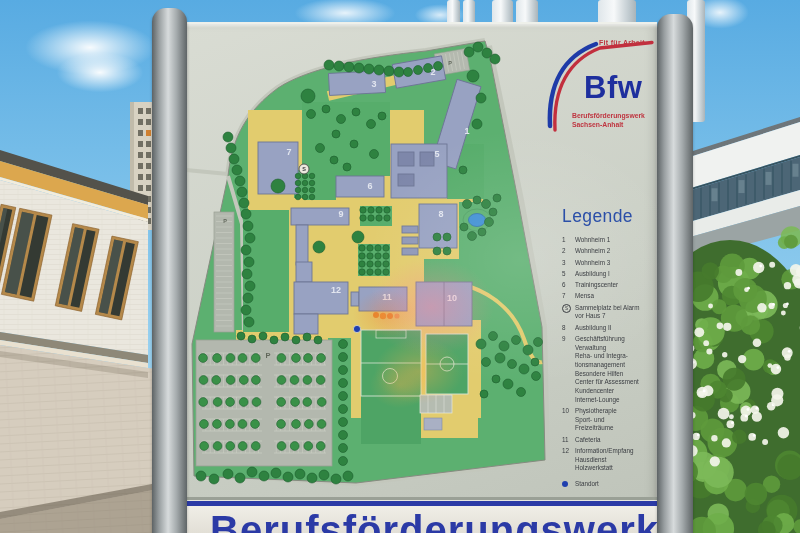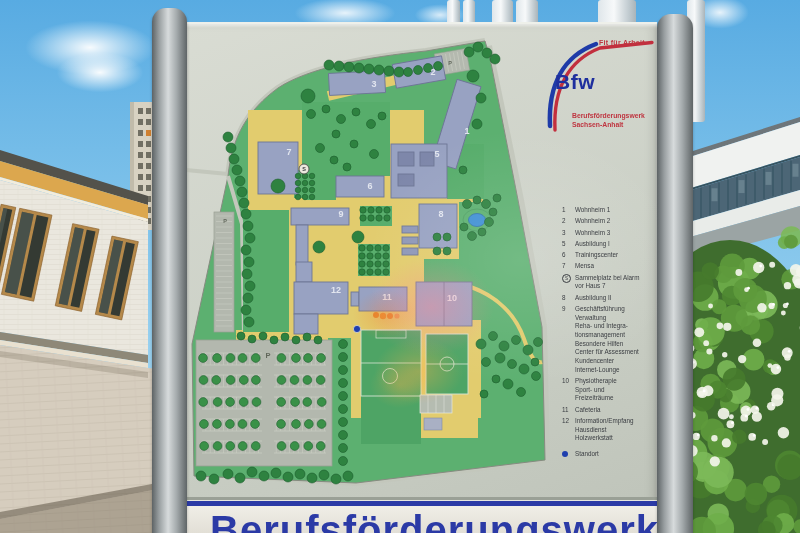--- a/index.html
+++ b/index.html
@@ -29,21 +29,21 @@
      background:
       radial-gradient(90px 70px at 245px 283px, rgba(255,140,150,.42), transparent 70%),
       radial-gradient(46px 36px at 199px 291px, rgba(240,125,45,.32), transparent 70%),
       radial-gradient(62px 46px at 233px 347px, rgba(255,178,72,.38), transparent 72%),
       radial-gradient(42px 32px at 214px 361px, rgba(255,178,72,.28), transparent 72%),
       radial-gradient(210px 170px at 335px 235px, rgba(255,255,255,.14), transparent 76%);}
   
   #logo{position:absolute;left:352px;top:12px;width:118px;height:102px;}
   #logo .tagline{position:absolute;left:61px;top:3px;font-size:7px;font-weight:bold;
                  color:#bf3540;letter-spacing:.3px;}
-  #logo .bfw{position:absolute;left:17px;top:34px;font-size:21px;font-weight:bold;
+  #logo .bfw{position:absolute;left:46px;top:34px;font-size:31px;font-weight:bold;
              color:#1e2f9e;letter-spacing:.5px;}
   #logo .org{position:absolute;left:34px;top:76px;font-size:6.8px;line-height:1.3;
              color:#bf3540;font-weight:bold;}
   
   #legend{position:absolute;left:376px;top:182px;width:93px;color:#3a3d42;}
   #legend .lg-title{font-size:17.5px;color:#2b4fa8;letter-spacing:.4px;margin-bottom:9px;}
   .lg-row{display:flex;gap:4px;margin-bottom:2.6px;}
   .lg-sym{flex:0 0 9px;font-size:6.3px;line-height:1.38;}
   .lg-sym .circ{display:inline-block;width:7px;height:7px;line-height:7px;border:.8px solid #3a3d42;
                 border-radius:50%;text-align:center;font-size:4.6px;}
@@ -768,20 +768,21 @@
       </svg>
       <div class="tagline">Fit für Arbeit</div>
       <div class="bfw">Bfw</div>
       <div class="org">
         <div>Berufsförderungswerk</div>
         <div>Sachsen-Anhalt</div>
       </div>
     </div>
 
     <div id="legend">
+      <div class="lg-title">Legende</div>
       <div id="legend-items">
           <div class="lg-row">
             <span class="lg-sym">1</span>
             <div class="lg-lines">
               <div>Wohnheim 1</div>
             </div>
           </div>
           <div class="lg-row">
             <span class="lg-sym">2</span>
             <div class="lg-lines">

